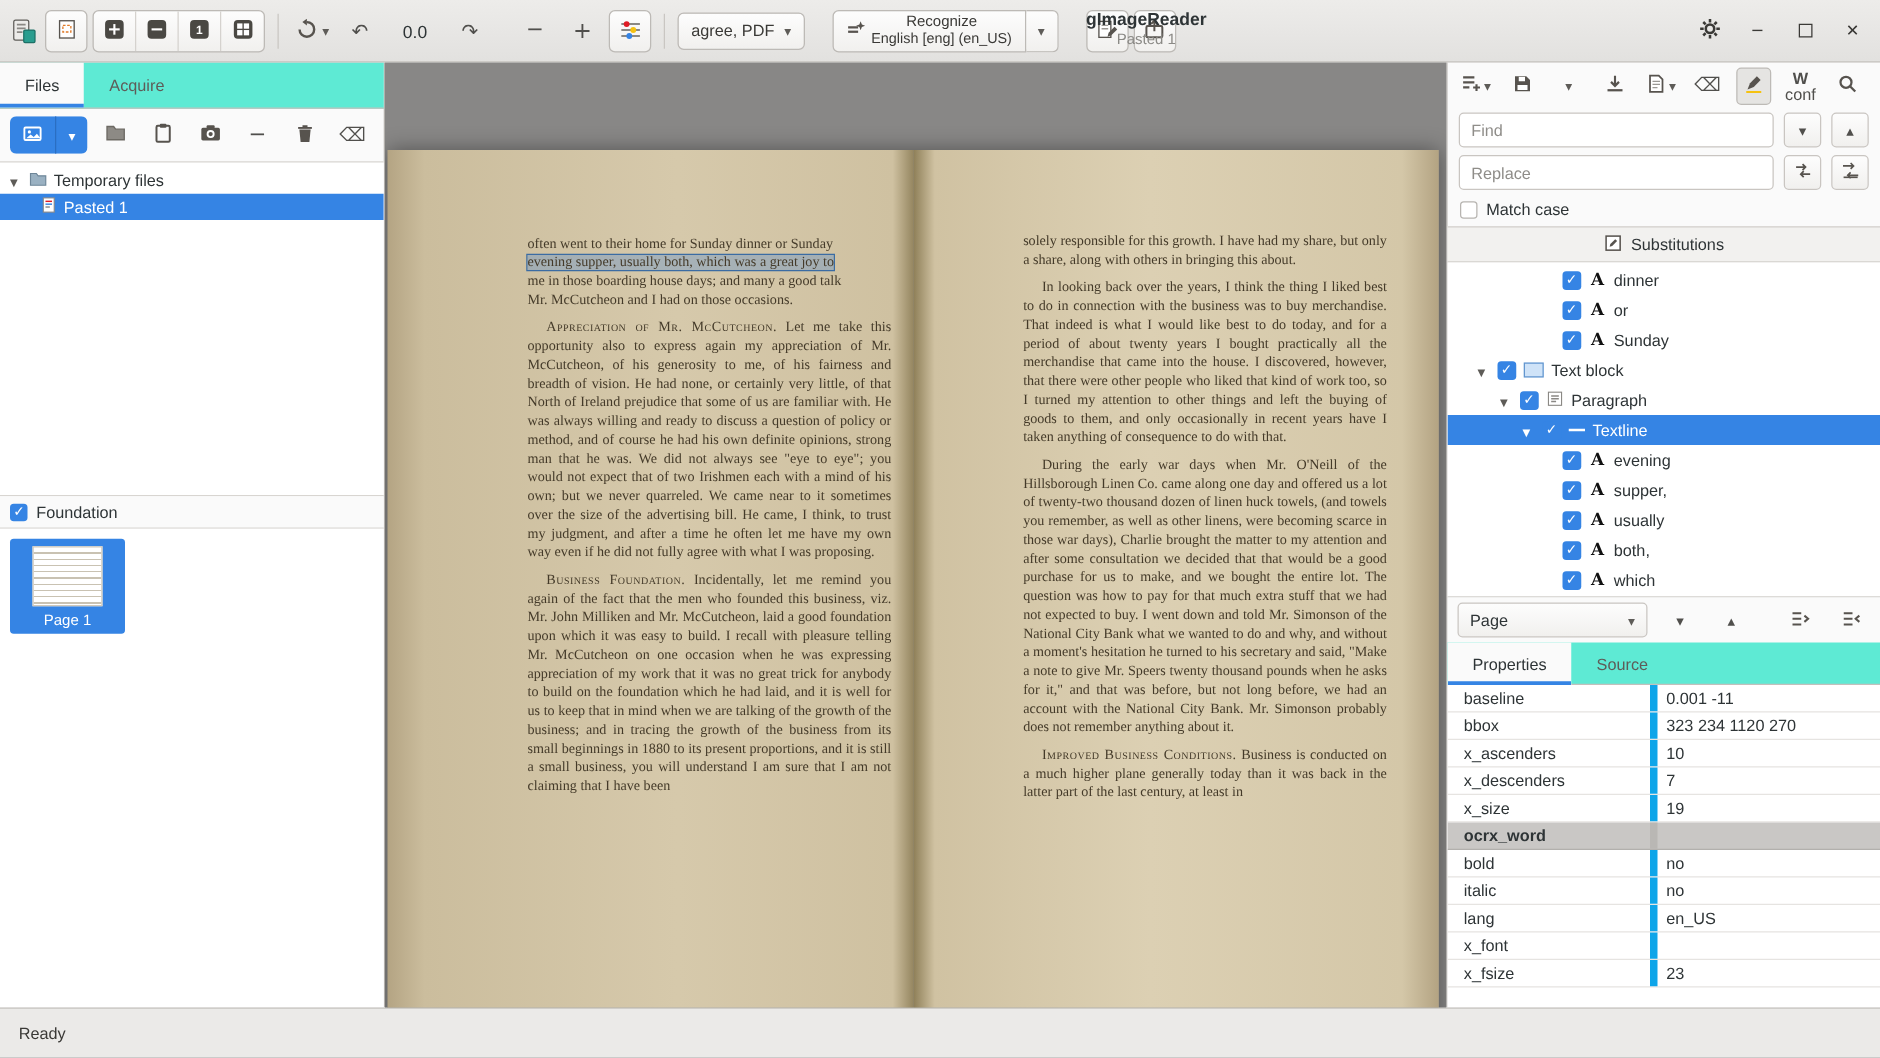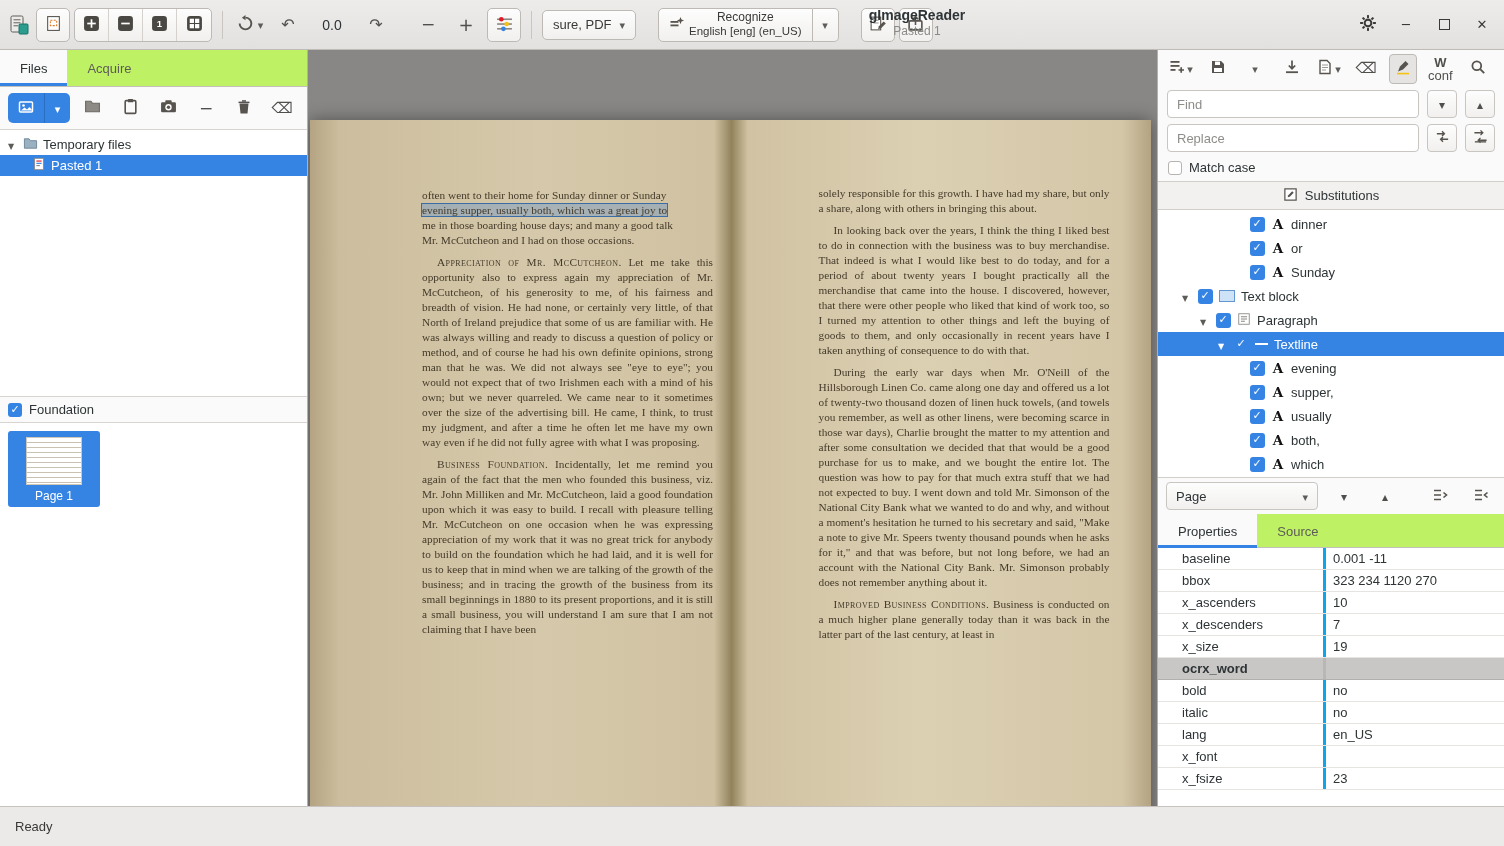--- a/index.html
+++ b/index.html
@@ -43,21 +43,21 @@
   .g-minimize::before { content:"─"; font-size:13px; }
   .g-backspace::before { content:"⌫"; font-size:15px; }
   .g-max { width:11px; height:11px; border:1.5px solid #3a3936; display:inline-block; }
   .chev::before { content:"▾"; font-size:11px; color:#5e5c58; }
 
   
   .main { flex:1; display:flex; min-height:0; }
 
   
   .left-panel { width:308px; flex:0 0 308px; background:#fafafa; border-right:1px solid #b3b0ac; display:flex; flex-direction:column; }
-  .tabstrip { display:flex; background:#bef264; border-bottom:1px solid #c3c0bc; height:37px; flex:0 0 37px; }
+  .tabstrip { display:flex; background:#5eead4; border-bottom:1px solid #c3c0bc; height:37px; flex:0 0 37px; }
   .tab { padding:0 20px; display:flex; align-items:center; color:#5e5c58; font-size:13px; cursor:pointer; }
   .tab.active { background:#fafafa; color:#2e3436; box-shadow:inset 0 -3px 0 #3584e4; }
   .srctoolbar { height:42px; flex:0 0 42px; display:flex; align-items:center; padding:0 8px; gap:6px; }
   .sbtn { width:32px; height:30px; border:none; background:transparent; border-radius:4px; display:flex; align-items:center; justify-content:center; color:#504f4c; cursor:pointer; }
   .splitblue { display:flex; border-radius:5px; overflow:hidden; }
   .sb { background:#3584e4; color:#fff; border:none; height:30px; display:flex; align-items:center; justify-content:center; cursor:pointer; }
   .sb.iconpart { width:36px; }
   .sb.ddpart { width:26px; border-left:1px solid #2a6ec2; }
   .sb .chev::before { color:#fff; }
   .filetree { flex:0 0 268px; background:#fff; border-top:1px solid #d8d5d1; border-bottom:1px solid #d8d5d1; padding-top:4px; overflow:hidden; }
@@ -120,21 +120,21 @@
   .blocki { width:16px; height:12px; flex:0 0 16px; background:#cfe3f8; border:1.5px solid #6396cf; }
   .linei { width:13px; flex:0 0 13px; border-top:2px solid #fff; }
   .tlabel { font-size:13px; }
   .pagerow { height:36px; flex:0 0 36px; display:flex; align-items:center; gap:11px; padding:0 8px; background:#fafafa; }
   .pagecombo { width:152px; height:28px; border:1px solid #c9c5c1; border-radius:4px; background:linear-gradient(#fdfdfd,#f1f0ee); display:flex; align-items:center; justify-content:space-between; padding:0 9px; cursor:pointer; }
   .flatbtn { width:30px; height:28px; border:none; background:transparent; border-radius:4px; display:flex; align-items:center; justify-content:center; color:#504f4c; cursor:pointer; }
   .proptabs { height:34px; flex:0 0 34px; }
   .proptabs .tab { height:34px; }
   .proptable { flex:1; background:#fff; overflow:hidden; font-size:13px; }
   .prow { display:flex; height:22px; border-bottom:1px solid #e6e4e1; align-items:stretch; }
-  .pkey { width:168px; flex:0 0 168px; padding-left:24px; border-right:3px solid #0ea5e9; display:flex; align-items:center; }
+  .pkey { width:168px; flex:0 0 168px; padding-left:13px; border-right:6px solid #0ea5e9; display:flex; align-items:center; }
   .pval { flex:1; padding-left:7px; display:flex; align-items:center; }
   .prow.hdr { background:#c9c7c5; font-weight:bold; border-bottom:1px solid #b2b0ad; }
   .prow.hdr .pkey { border-right-color:#b9b7b4; }
 
   
   .statusbar { height:40px; flex:0 0 40px; background:#ebeae8; border-top:1px solid #c6c3bf; display:flex; align-items:center; padding:0 15px; font-size:13px; color:#3a3936; }
 
   .ic { display:block; }
 </style>
 </head>
@@ -217,21 +217,21 @@
             <line x1="1" y1="4" x2="15" y2="4" stroke="#8a8884" stroke-width="1.5"></line>
             <circle cx="5" cy="4" r="2.2" fill="#e01b24"></circle>
             <line x1="1" y1="8.5" x2="15" y2="8.5" stroke="#8a8884" stroke-width="1.5"></line>
             <circle cx="10" cy="8.5" r="2.2" fill="#f5c211"></circle>
             <line x1="1" y1="13" x2="15" y2="13" stroke="#8a8884" stroke-width="1.5"></line>
             <circle cx="7" cy="13" r="2.2" fill="#3584e4"></circle>
           </svg></span>
     </button>
     <span class="vsep"></span>
     <div class="combo">
-      <span>sure, PDF</span>
+      <span>agree, PDF</span>
       <span class="chev"></span>
     </div>
     <span style="width:14px"></span>
     <div class="split">
       <button class="hbtn framed" style="padding:0 10px">
         <span class="ic"><svg width="16" height="16" viewBox="0 0 16 16">
               <rect x="1.5" y="6" width="8" height="1.8" fill="#57534e"></rect>
               <rect x="1.5" y="9.5" width="8" height="1.8" fill="#57534e"></rect>
               <path d="M11.5 2l1 2.6 2.6 1-2.6 1-1 2.6-1-2.6-2.6-1 2.6-1z" fill="#57534e"></path>
             </svg></span>

